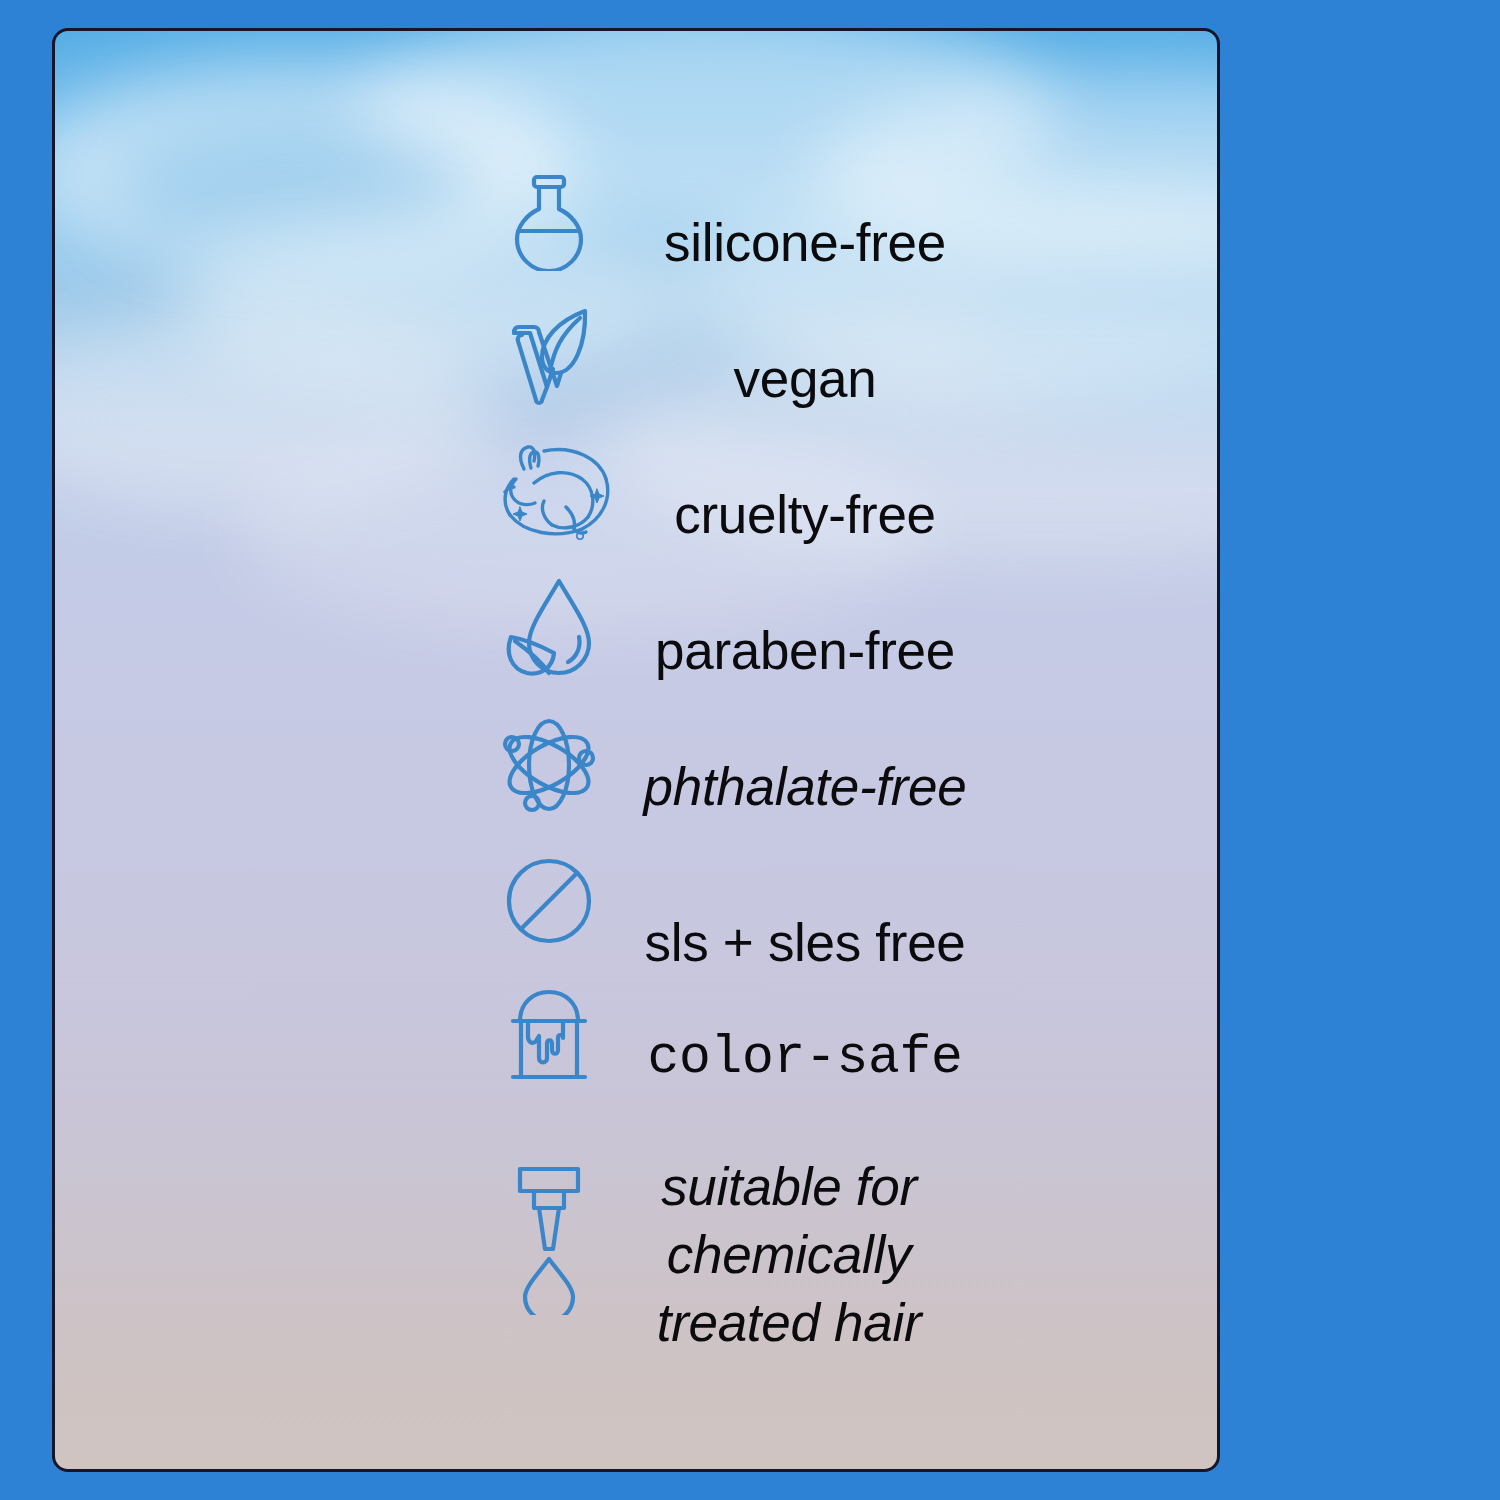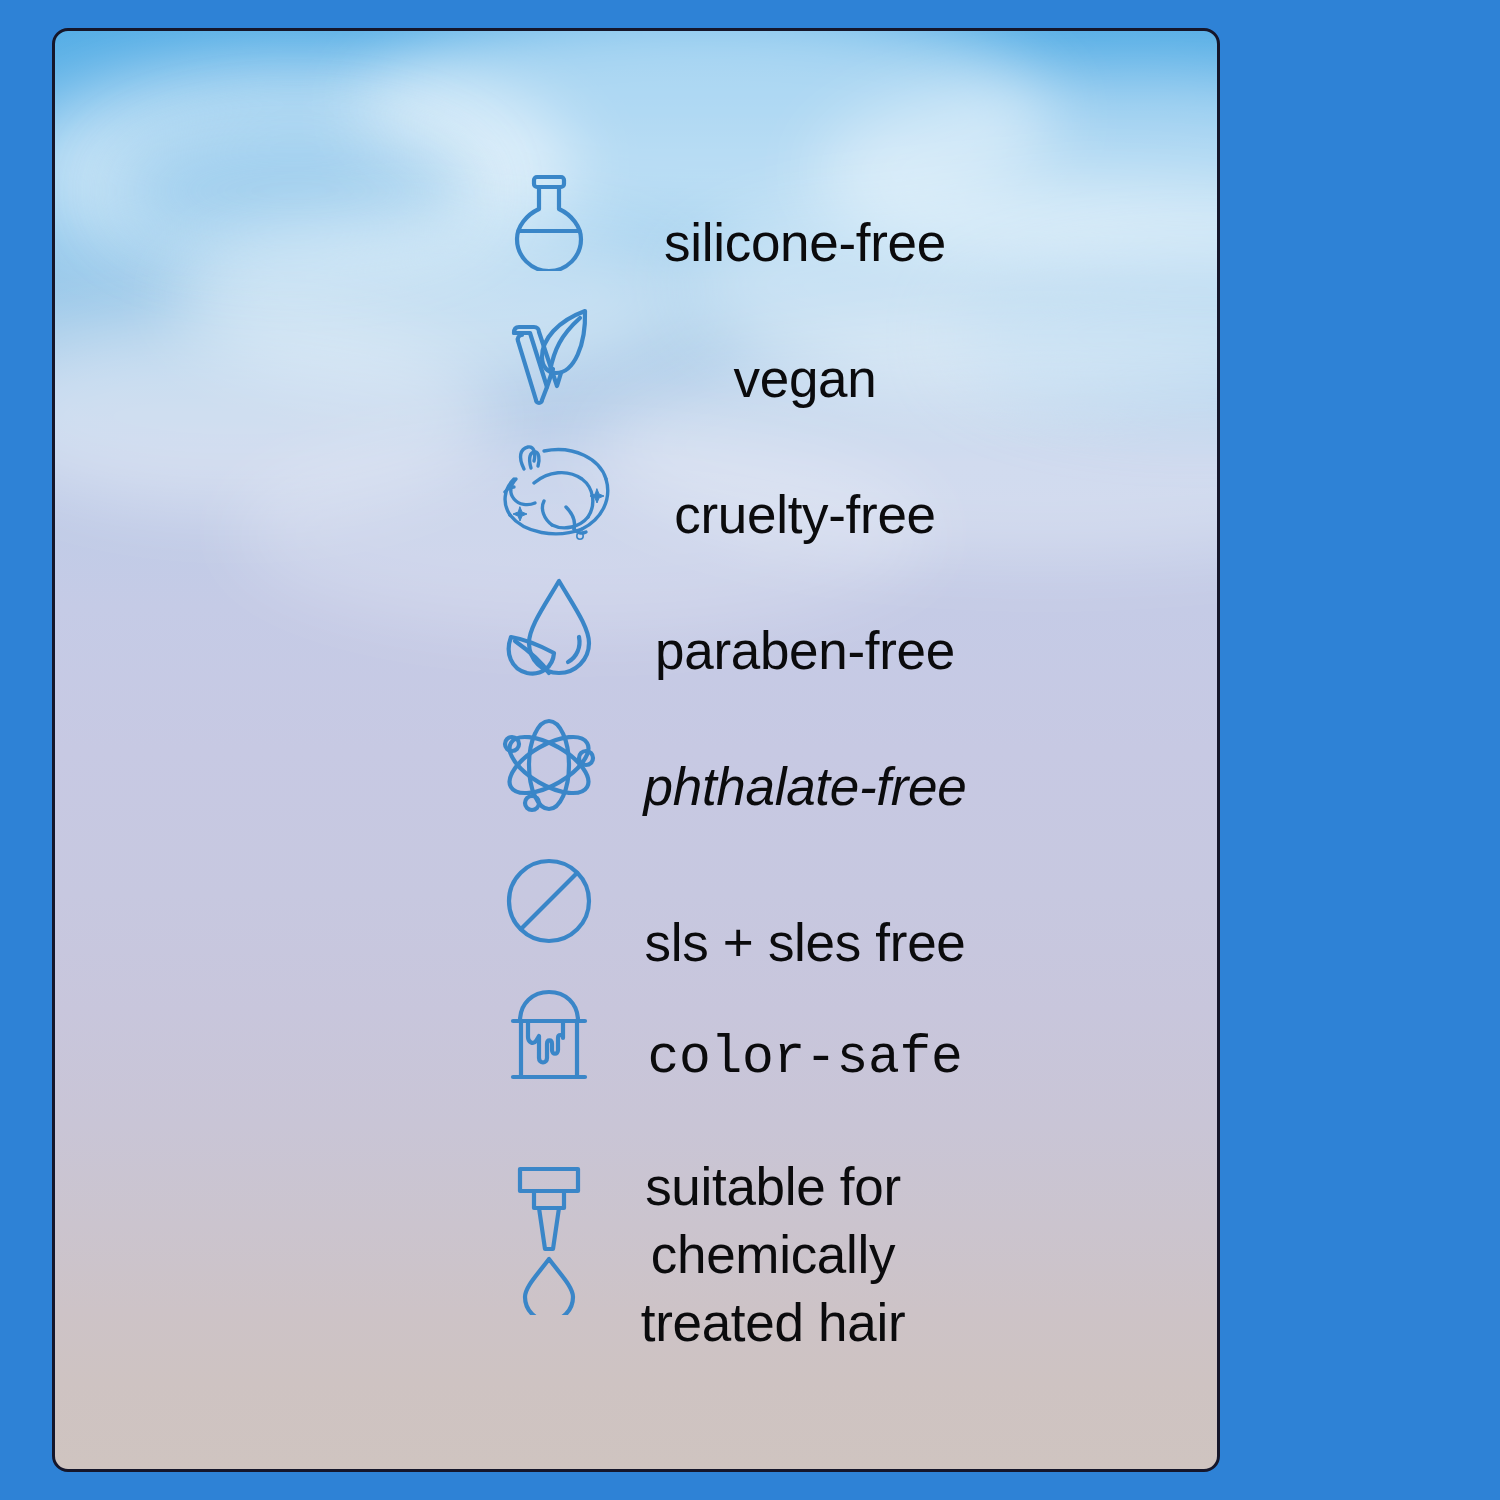--- a/index.html
+++ b/index.html
@@ -246,20 +246,20 @@
         <div class="icon-cell" style="left:436px; top:1128px; width:116px; height:160px;">
           <svg width="80" height="152" viewBox="0 0 80 152">
             <g fill="none" stroke="#3a86c8" stroke-width="4.2" stroke-linecap="round" stroke-linejoin="round">
               <rect x="11" y="6" width="58" height="22"></rect>
               <path d="M25 28 h30 v17 h-30 z"></path>
               <path d="M30 45 L36 86 h8 L50 45"></path>
               <path d="M40 96 C28 112 16 124 16 134 a24 24 0 0 0 48 0 C64 124 52 112 40 96 Z"></path>
             </g>
           </svg>
         </div>
-        <div class="label multi" style="left:718px; top:1122px;">suitable for
+        <div class="label multi" style="left:734px; top:1122px;font-style:italic;">suitable for
 chemically
 treated hair</div>
       </div>
 
     </div>
   </div>
 </div>
 
 </body></html>

